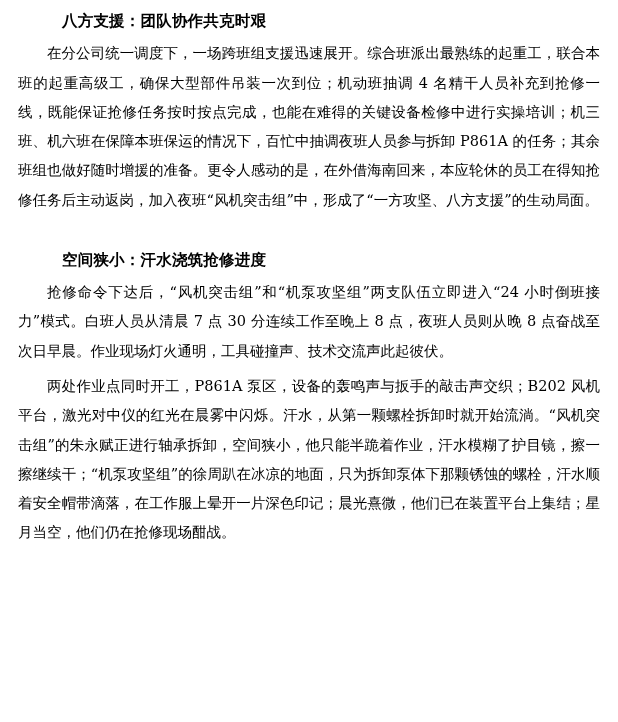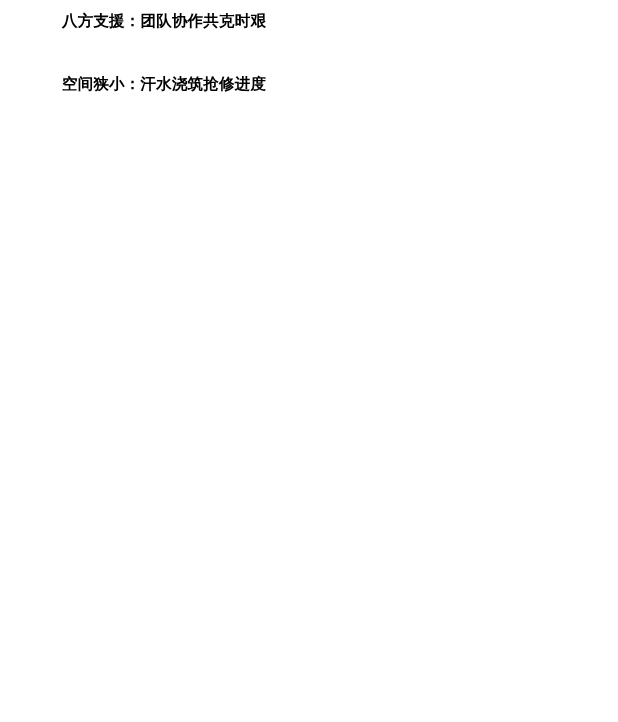--- a/index.html
+++ b/index.html
@@ -49,23 +49,26 @@
     height: 6px;
   }
 </style>
 </head>
 <body>
 
 <div class="page">
 
   <div class="section">
     <div class="heading">八方支援：团队协作共克时艰</div>
+    <p class="para">在分公司统一调度下，一场跨班组支援迅速展开。综合班派出最熟练的起重工，联合本班的起重高级工，确保大型部件吊装一次到位；机动班抽调 4 名精干人员补充到抢修一线，既能保证抢修任务按时按点完成，也能在难得的关键设备检修中进行实操培训；机三班、机六班在保障本班保运的情况下，百忙中抽调夜班人员参与拆卸 P861A 的任务；其余班组也做好随时增援的准备。更令人感动的是，在外借海南回来，本应轮休的员工在得知抢修任务后主动返岗，加入夜班“风机突击组”中，形成了“一方攻坚、八方支援”的生动局面。</p>
   </div>
 
   <div class="gap-lg"></div>
 
   <div class="section">
     <div class="heading">空间狭小：汗水浇筑抢修进度</div>
+    <p class="para">抢修命令下达后，“风机突击组”和“机泵攻坚组”两支队伍立即进入“24 小时倒班接力”模式。白班人员从清晨 7 点 30 分连续工作至晚上 8 点，夜班人员则从晚 8 点奋战至次日早晨。作业现场灯火通明，工具碰撞声、技术交流声此起彼伏。</p>
     <div class="gap-sm"></div>
+    <p class="para">两处作业点同时开工，P861A 泵区，设备的轰鸣声与扳手的敲击声交织；B202 风机平台，激光对中仪的红光在晨雾中闪烁。汗水，从第一颗螺栓拆卸时就开始流淌。“风机突击组”的朱永赋正进行轴承拆卸，空间狭小，他只能半跪着作业，汗水模糊了护目镜，擦一擦继续干；“机泵攻坚组”的徐周趴在冰凉的地面，只为拆卸泵体下那颗锈蚀的螺栓，汗水顺着安全帽带滴落，在工作服上晕开一片深色印记；晨光熹微，他们已在装置平台上集结；星月当空，他们仍在抢修现场酣战。</p>
     <div class="gap-sm"></div>
   </div>
 
 </div>
 
 </body></html>

